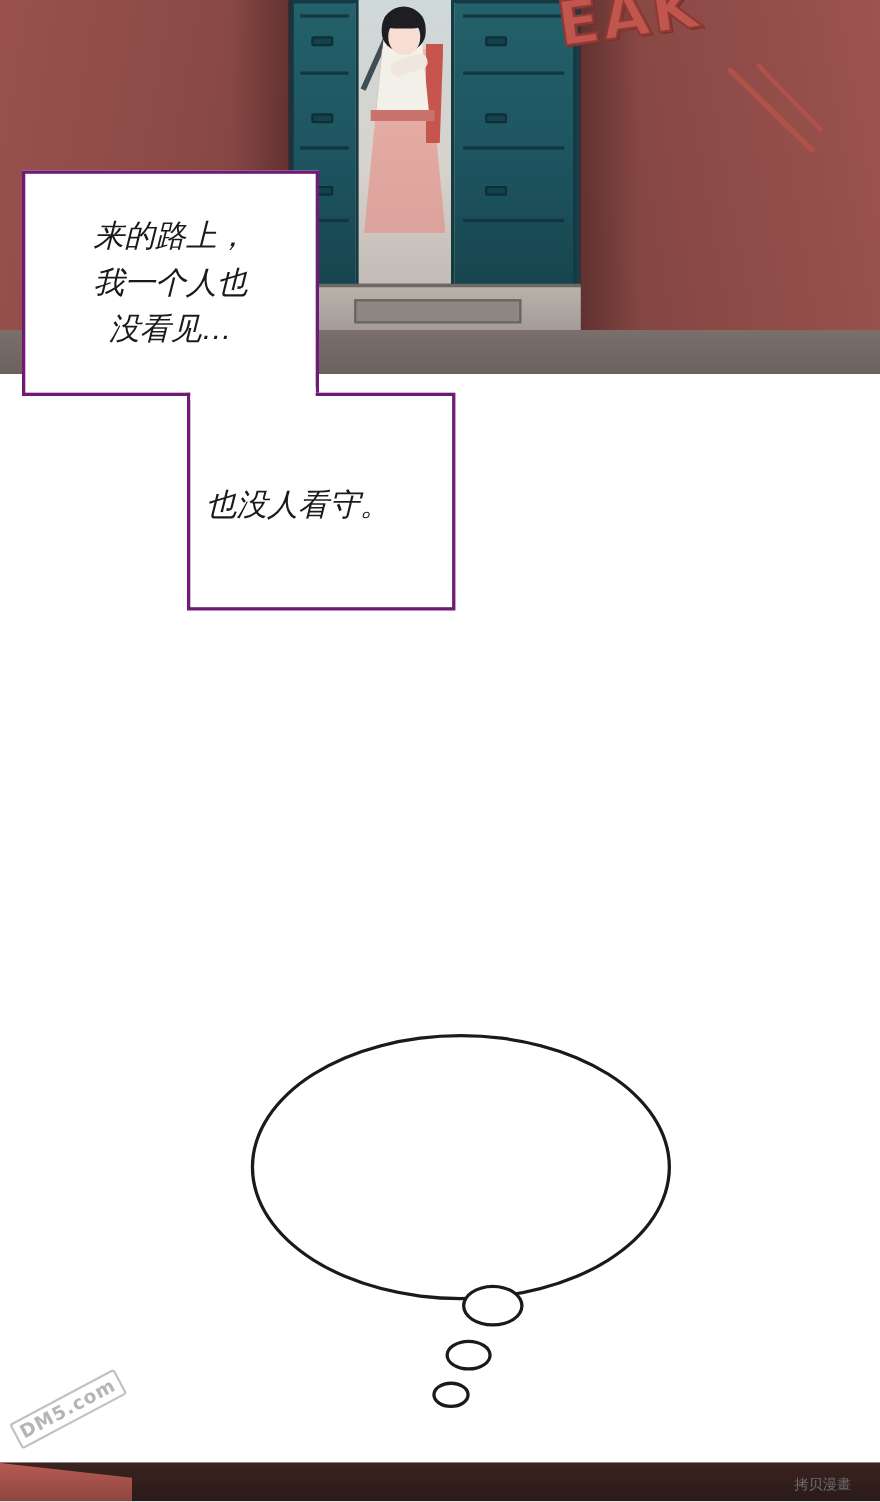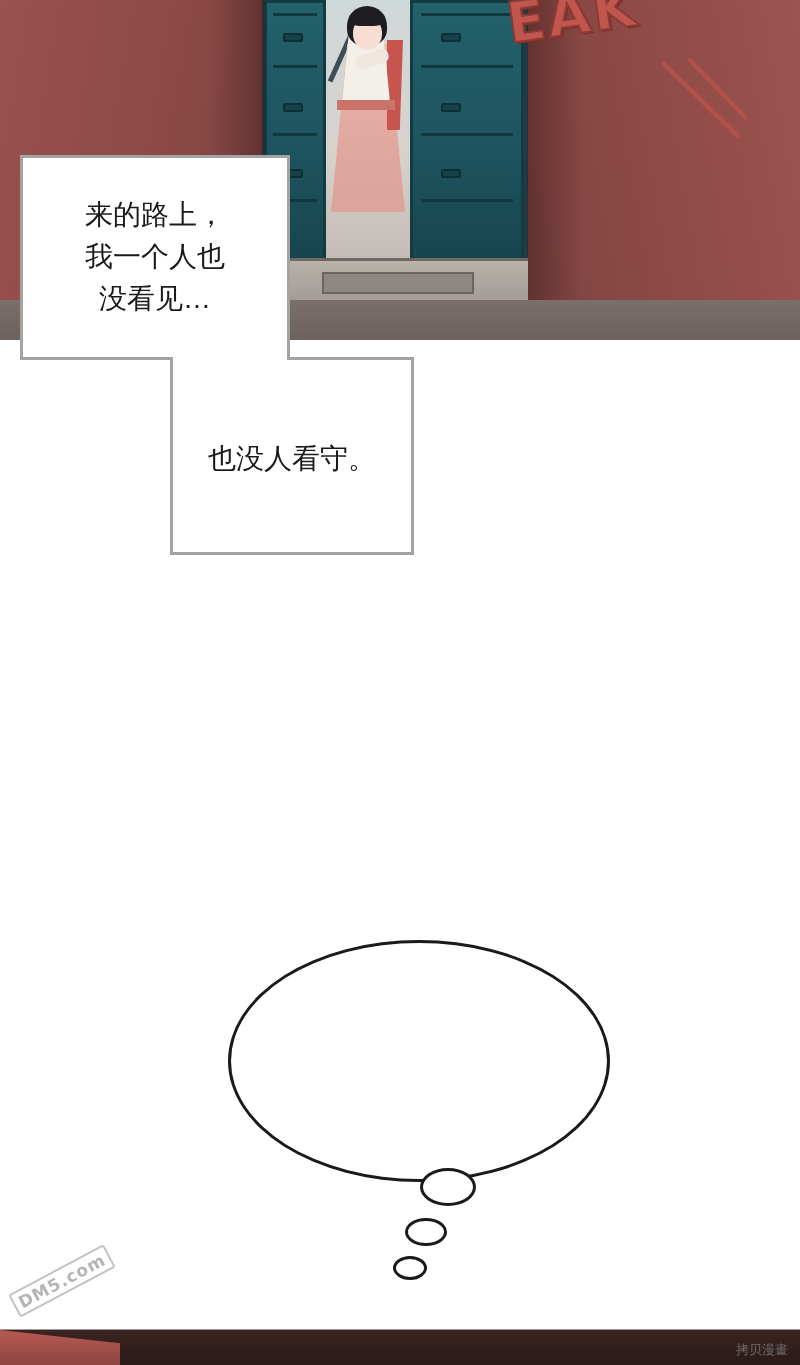--- a/index.html
+++ b/index.html
@@ -178,22 +178,23 @@
   .sfx-tail {
     position: absolute;
     left: 660px; top: 58px;
     width: 90px; height: 90px;
   }
 
   
   .bubble-rect {
     position: absolute;
     background: #ffffff;
-    border: 3px solid #a3a3a3;
-    box-sizing: border-box;
+    border: 3px solid #701a75;
+    box-sizing: border-box;
+    font-style: italic;
   }
   .bubble-text {
     color: #1a1a1a;
     font-family: "Liberation Sans", sans-serif;
     line-height: 1.5;
     white-space: pre-line;
   }
   #bubble1 {
     left: 20px; top: 155px; width: 270px; height: 205px;
   }
@@ -201,21 +202,20 @@
     font-size: 28px;
     padding: 36px 22px 0 22px;
     text-align: center;
   }
   #bubble2 {
     left: 170px; top: 357px; width: 244px; height: 198px;
   }
   #bubble2 .bubble-text {
     font-size: 28px;
     padding: 78px 14px 0 14px;
-    text-align: center;
   }
   
   .joint-mask {
     position: absolute;
     left: 173px; top: 352px; width: 114px; height: 12px;
     background: #ffffff;
   }
 
   
   .thought {
@@ -275,21 +275,21 @@
     font-weight: bold;
     font-size: 17px;
     color: rgba(120,120,120,0.55);
     letter-spacing: 1px;
     border: 2px solid rgba(120,120,120,0.45);
     padding: 1px 4px;
     border-radius: 3px;
   }
   .wm-right {
     position: absolute;
-    right: 12px; bottom: 6px;
+    right: 26px; bottom: 6px;
     font-size: 13px;
     color: #6c6c6c;
     font-family: "Liberation Sans", sans-serif;
   }
 </style>
 </head>
 <body>
 
 <div id="page">
 

